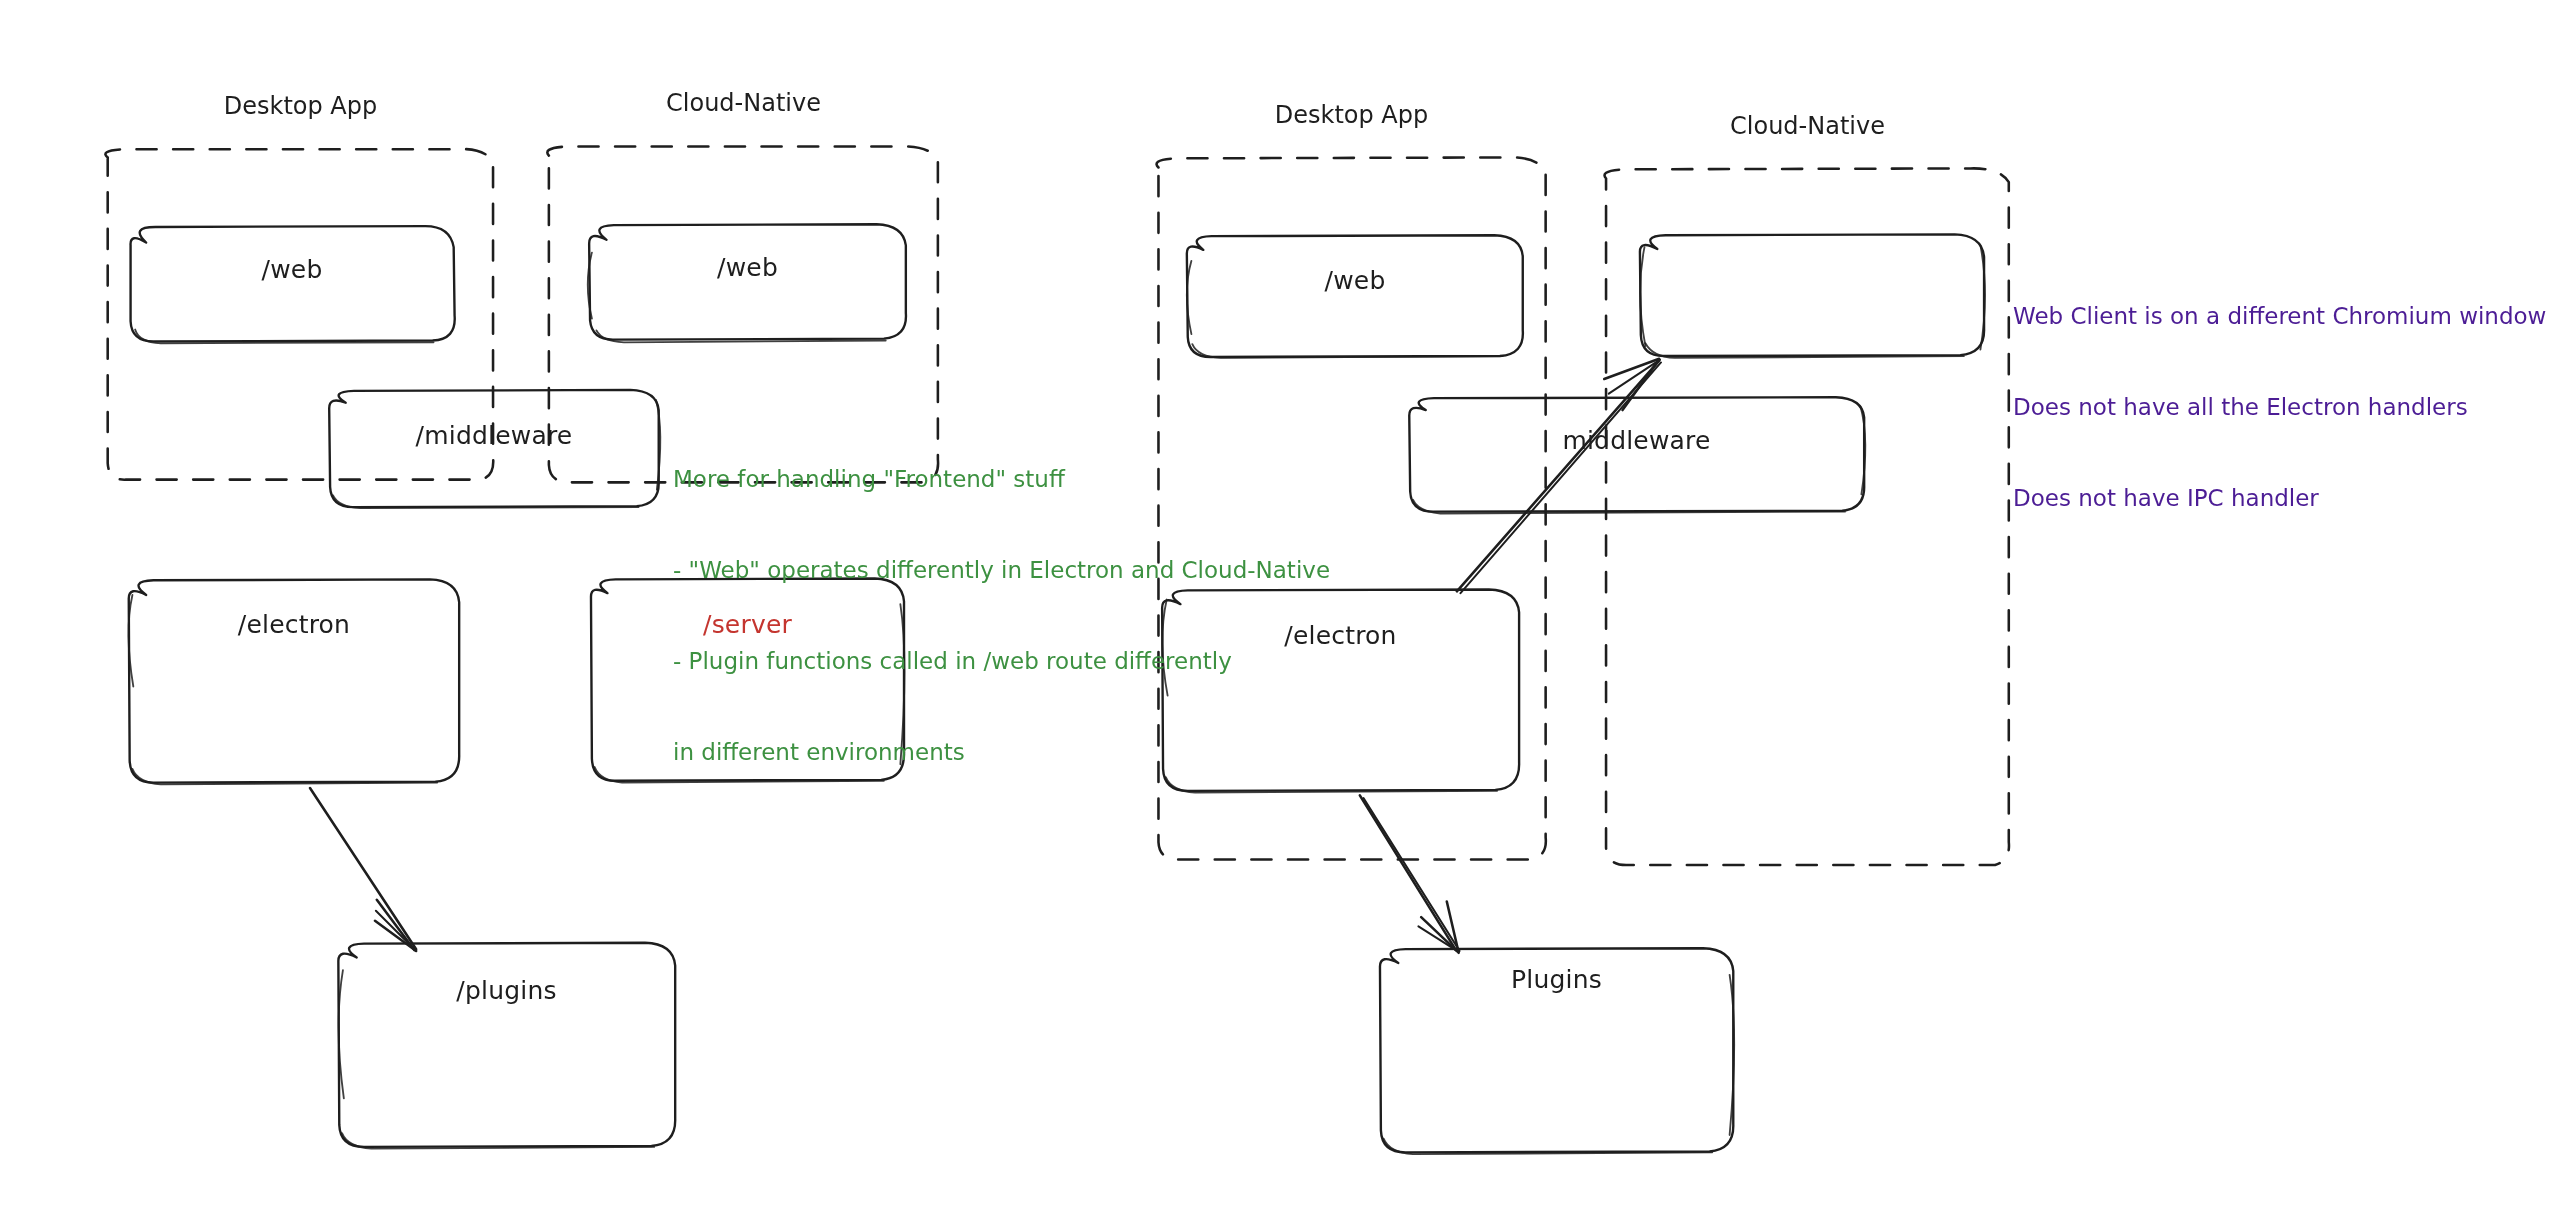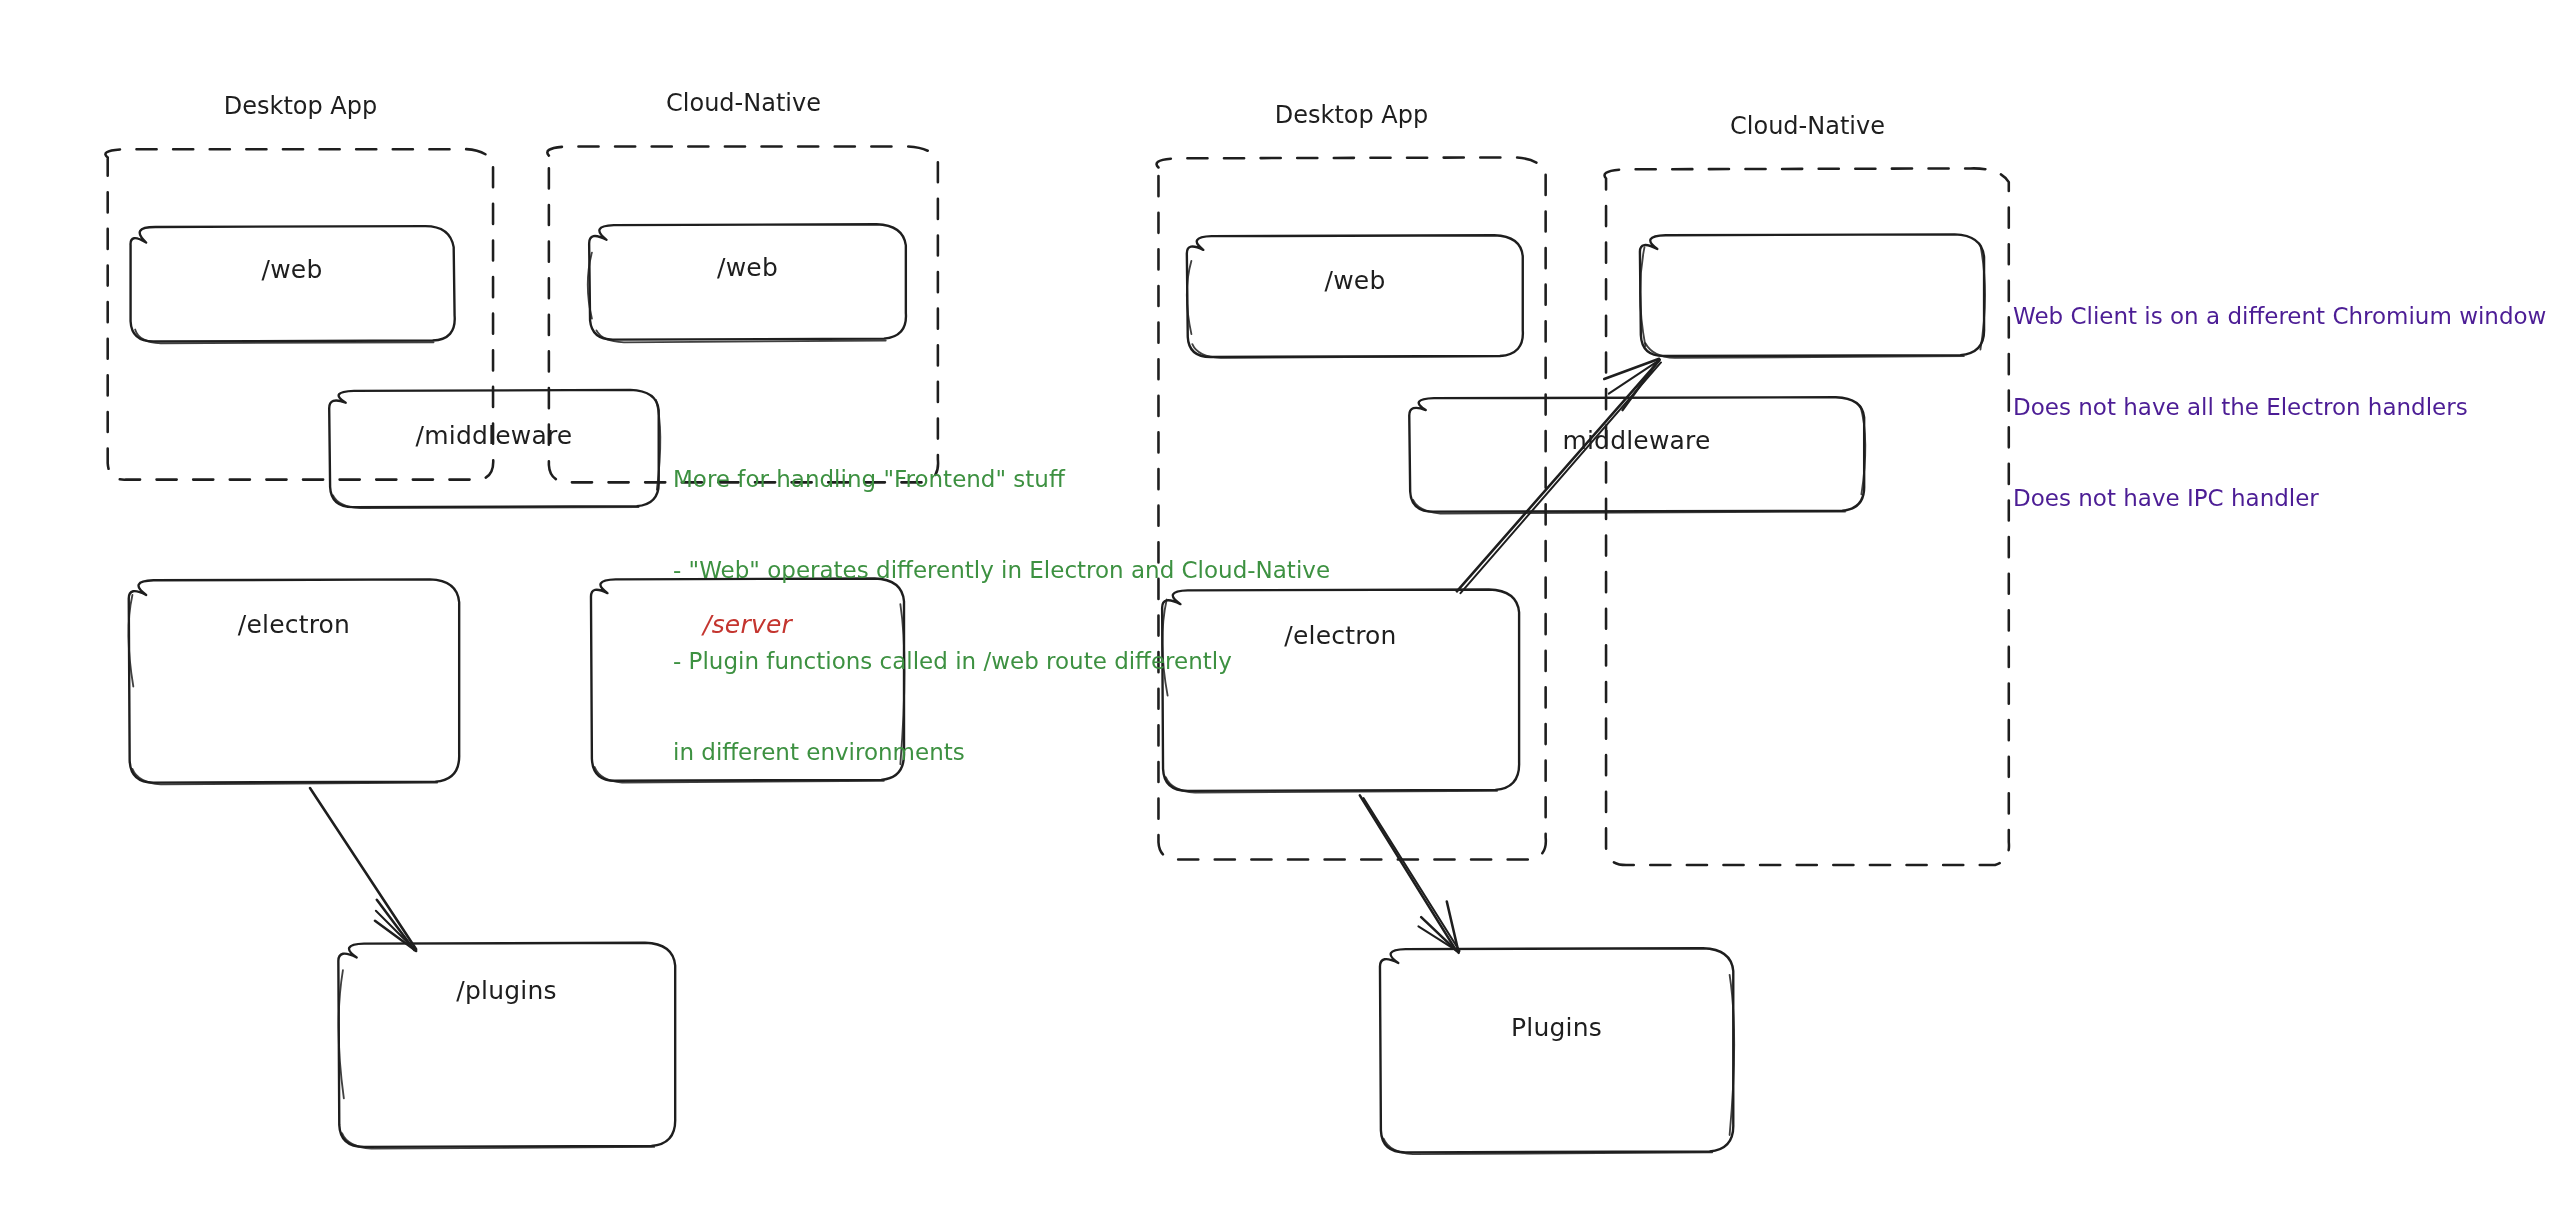--- a/index.html
+++ b/index.html
@@ -218,21 +218,21 @@
   </div>
 
   <div class="node" style="left:313px; top:390px; width:330px; height:117px;">
     <div class="node-label box-text txt-black" style="top:31px;">/middleware</div>
   </div>
 
   <div class="node" style="left:113px; top:579px; width:330px; height:203px;">
     <div class="node-label box-text txt-black" style="top:31px;">/electron</div>
   </div>
 
-  <div class="node" style="left:575px; top:579px; width:313px; height:205px;font-style:italic;">
+  <div class="node" style="left:575px; top:579px; width:313px; height:205px;">
     <div class="node-label box-text txt-red" style="top:31px;">/server</div>
   </div>
 
   <div class="node" style="left:322px; top:943px; width:337px; height:204px;">
     <div class="node-label box-text txt-black" style="top:33px;">/plugins</div>
   </div>
 
   <div class="annot annot-green" style="left:657px; top:403px;">
     <div>More for handling "Frontend" stuff</div>
     <div>- "Web" operates differently in Electron and Cloud-Native</div>
@@ -249,21 +249,21 @@
 
 
   <div class="node" style="left:1393px; top:397px; width:455px; height:114px;padding-left:48px;">
     <div class="node-label box-text txt-black" style="top:29px;">middleware</div>
   </div>
 
   <div class="node" style="left:1146px; top:590px; width:357px; height:201px;">
     <div class="node-label box-text txt-black" style="top:31px;">/electron</div>
   </div>
 
-  <div class="node" style="left:1364px; top:976px; width:353px; height:156px;">
+  <div class="node" style="left:1364px; top:928px; width:353px; height:156px;">
     <div class="node-label box-text txt-black" style="top:37px;">Plugins</div>
   </div>
 
   <div class="annot annot-red" style="left:1997px; top:240px;">
     <div>Web Client is on a different Chromium window</div>
     <div>Does not have all the Electron handlers</div>
     <div>Does not have IPC handler</div>
   </div>
 
 </div>

